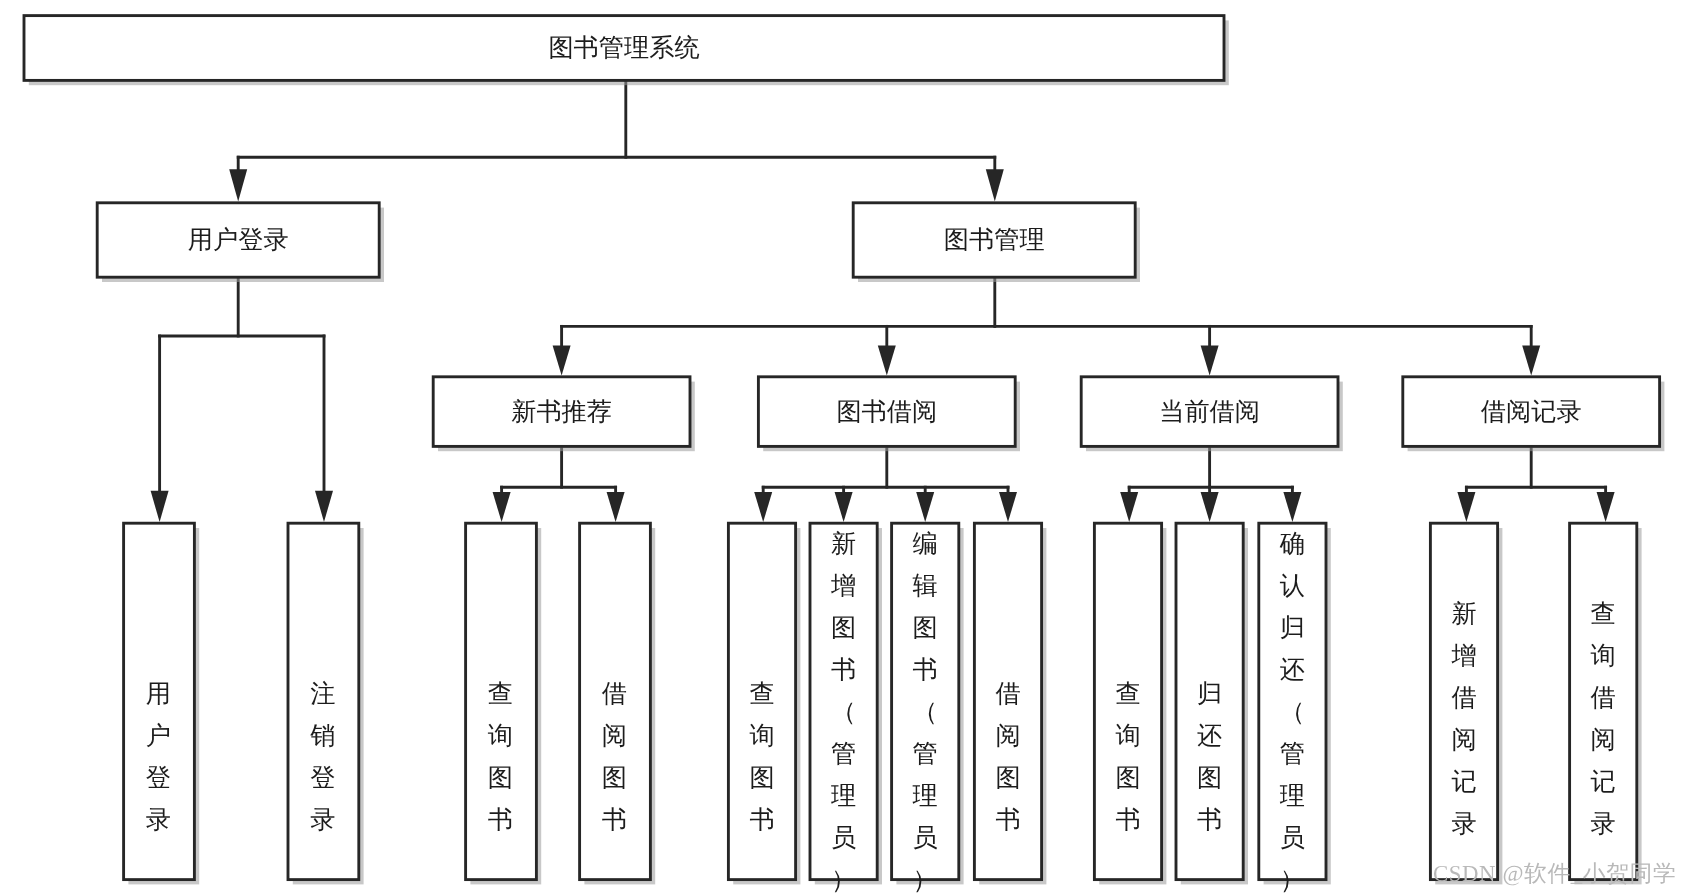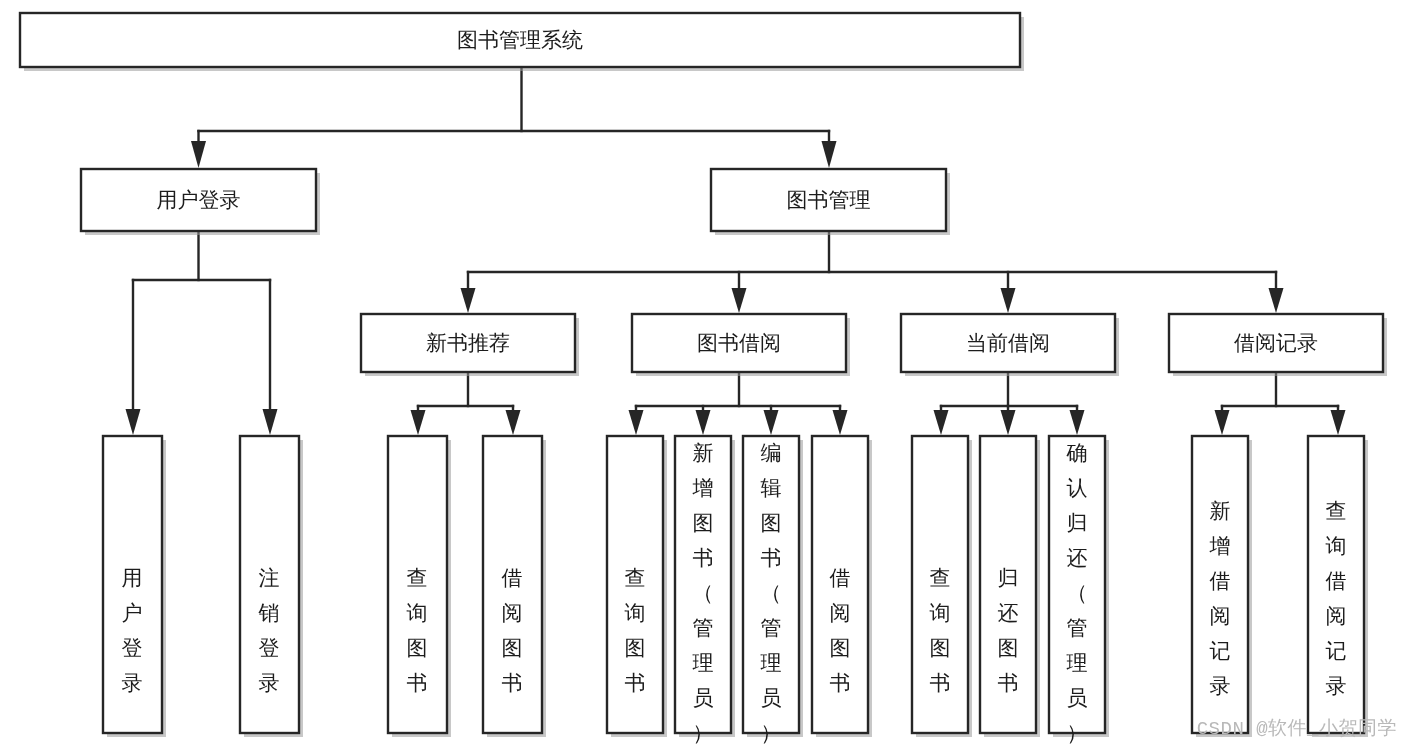--- a/index.html
+++ b/index.html
@@ -54,21 +54,21 @@
   .node-label-v {
     font-family: "DejaVu Sans", "Liberation Sans", sans-serif;
     font-size: 21px;
     fill: #1c1c1c;
     text-anchor: middle;
   }
   .watermark-text {
     position: absolute;
     right: 8px;
     bottom: 6px;
-    font-family: Liberation Mono, monospace;
+    font-family: Liberation Serif, serif;
     font-size: 19px;
     color: #b9b9b9;
     letter-spacing: 0.5px;
     white-space: nowrap;
     user-select: none;
   }
 </style>
 </head>
 <body>
 

